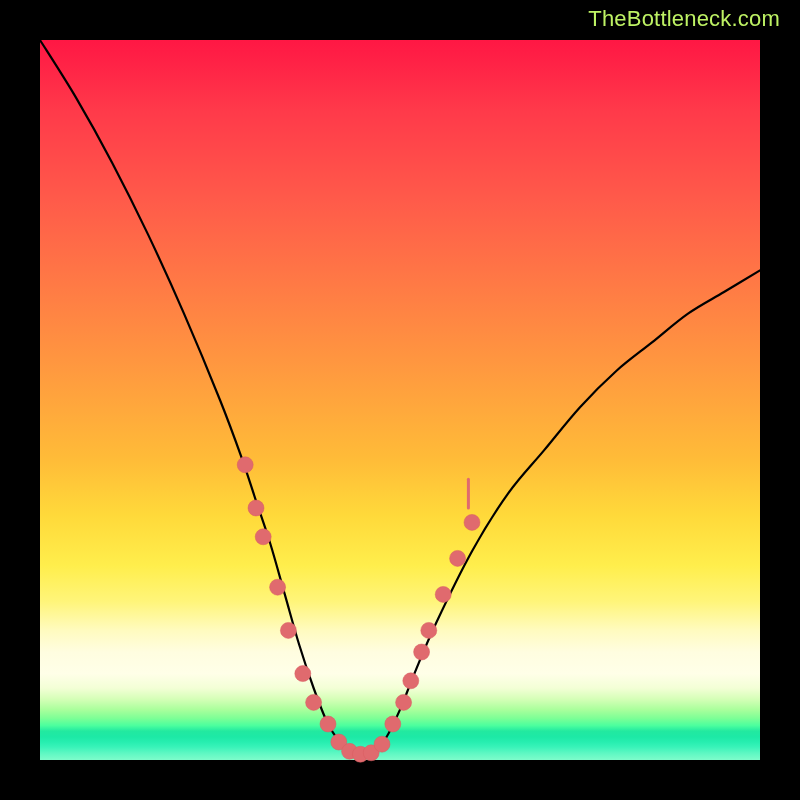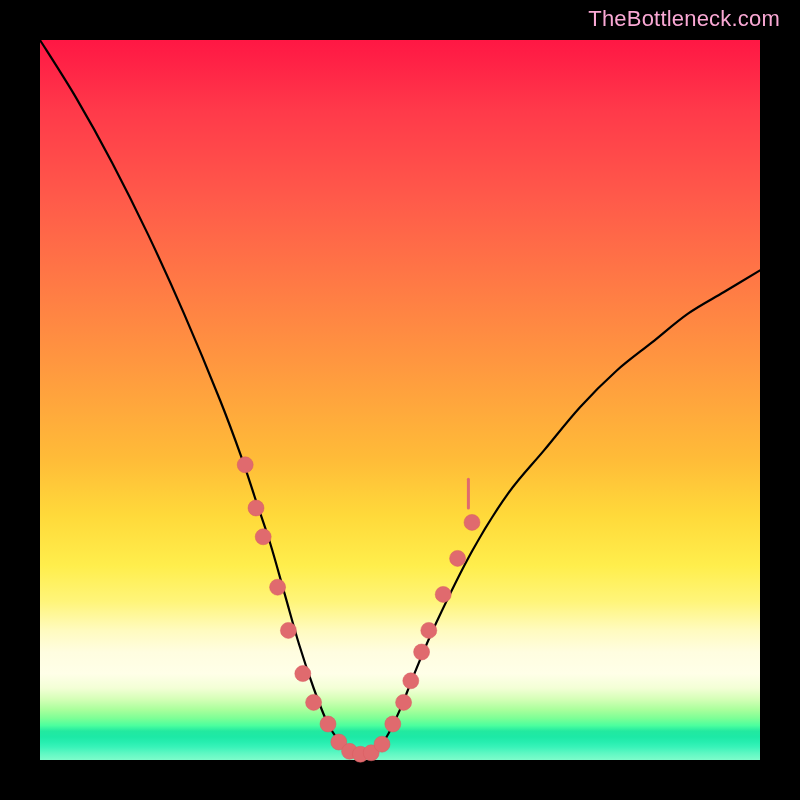--- a/index.html
+++ b/index.html
@@ -50,21 +50,21 @@
       #27eeb0 97.5%,
       #39f3b9 98.2%,
       #5cf7c2 99%,
       #7efccb 100%
     );
   }
   .watermark {
     position: absolute;
     top: 6px;
     right: 20px;
-    color: #f9a8d4;
+    color: #bef264;
     font-size: 22px;
     font-weight: 500;
     letter-spacing: 0.2px;
     user-select: none;
   }
   svg.overlay {
     position: absolute;
     left: 40px;
     top: 40px;
     width: 720px;

